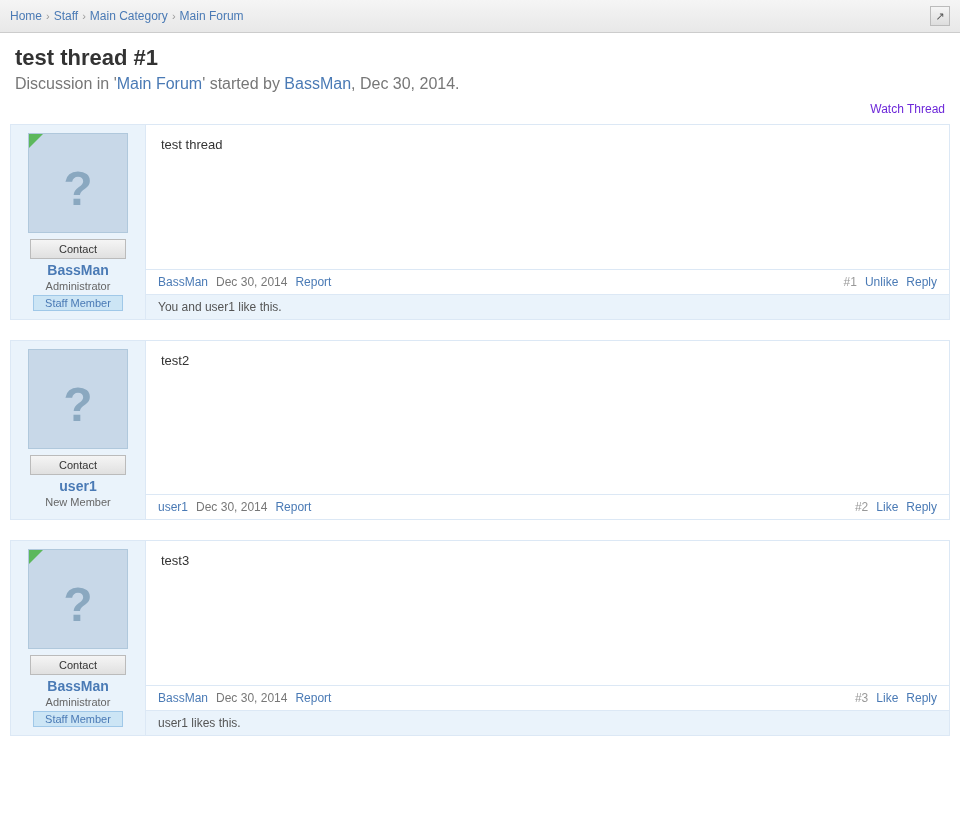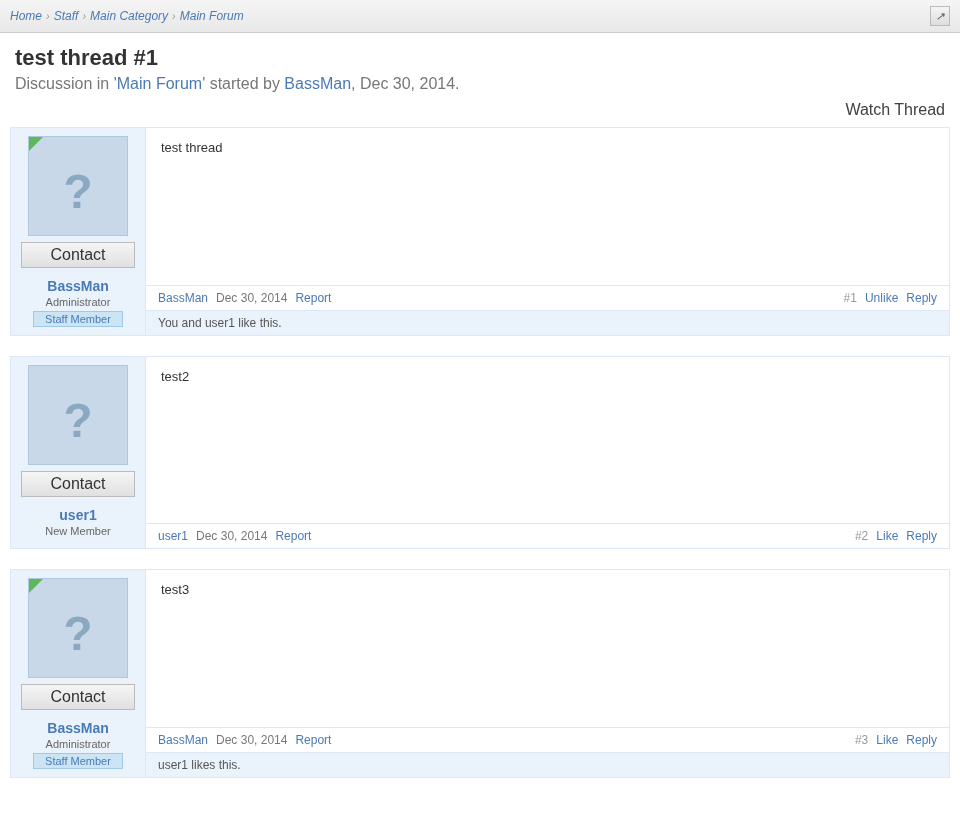--- a/index.html
+++ b/index.html
@@ -6,21 +6,20 @@
     body { font-family: Arial, sans-serif; font-size: 13px; background: #fff; color: #333; }
 
     
     .breadcrumb {
       display: flex;
       align-items: center;
       background: linear-gradient(to bottom, #f5f5f5, #e8e8e8);
       border-bottom: 1px solid #ccc;
       padding: 6px 10px;
       font-size: 12px;
-      font-style: italic;
     }
     .breadcrumb-item {
       display: flex;
       align-items: center;
       color: #4a7ab5;
       cursor: pointer;
     }
     .breadcrumb-sep {
       margin: 0 4px;
       color: #999;
@@ -55,23 +54,23 @@
       color: #777;
     }
     .page-subtitle a { color: #4a7ab5; text-decoration: none; }
 
     
     .watch-thread-bar {
       text-align: right;
       padding: 4px 15px 8px 15px;
     }
     .watch-thread-btn {
-      color: #404040;
+      color: #6d28d9;
       text-decoration: none;
-      font-size: 16px;
+      font-size: 12px;
       cursor: pointer;
     }
 
     
     .posts-area {
       padding: 0 10px;
     }
 
     .post {
       display: flex;
@@ -116,24 +115,24 @@
       font-size: 48px;
       color: #8aa8c0;
       font-weight: bold;
       margin-top: 10px;
     }
 
     .contact-btn {
       background: linear-gradient(to bottom, #f5f5f5, #e0e0e0);
       border: 1px solid #bbb;
       padding: 3px 28px;
-      font-size: 16px;
+      font-size: 11px;
       cursor: pointer;
       color: #333;
-      margin-bottom: 10px;
+      margin-bottom: 3px;
     }
 
     .username {
       font-size: 14px;
       font-weight: bold;
       color: #4a7ab5;
       text-align: center;
       margin-bottom: 2px;
     }
     .user-role {

